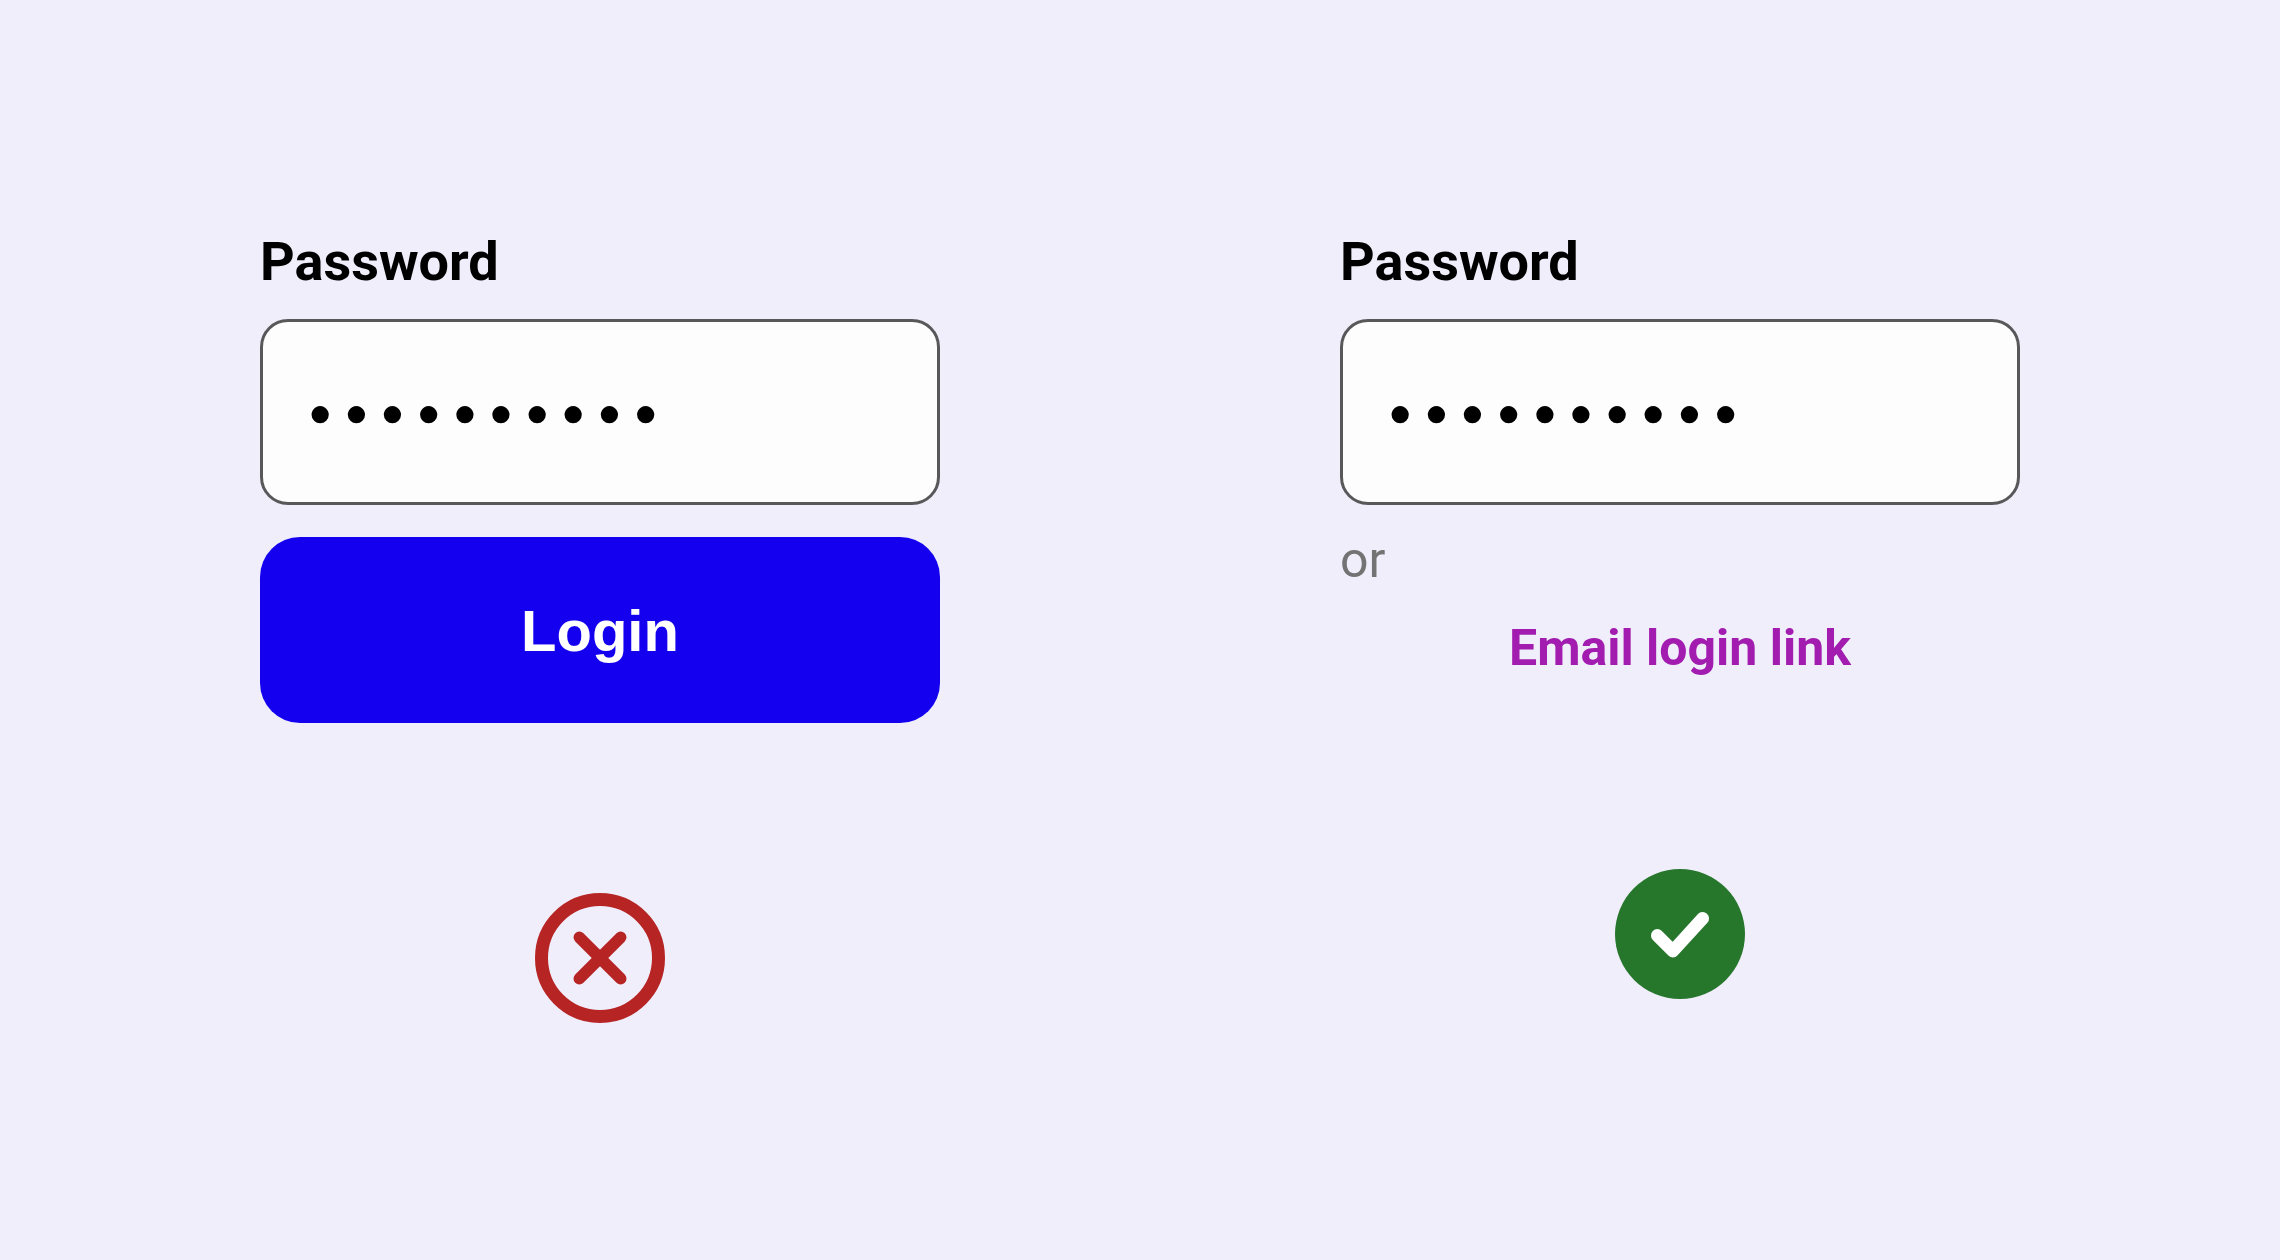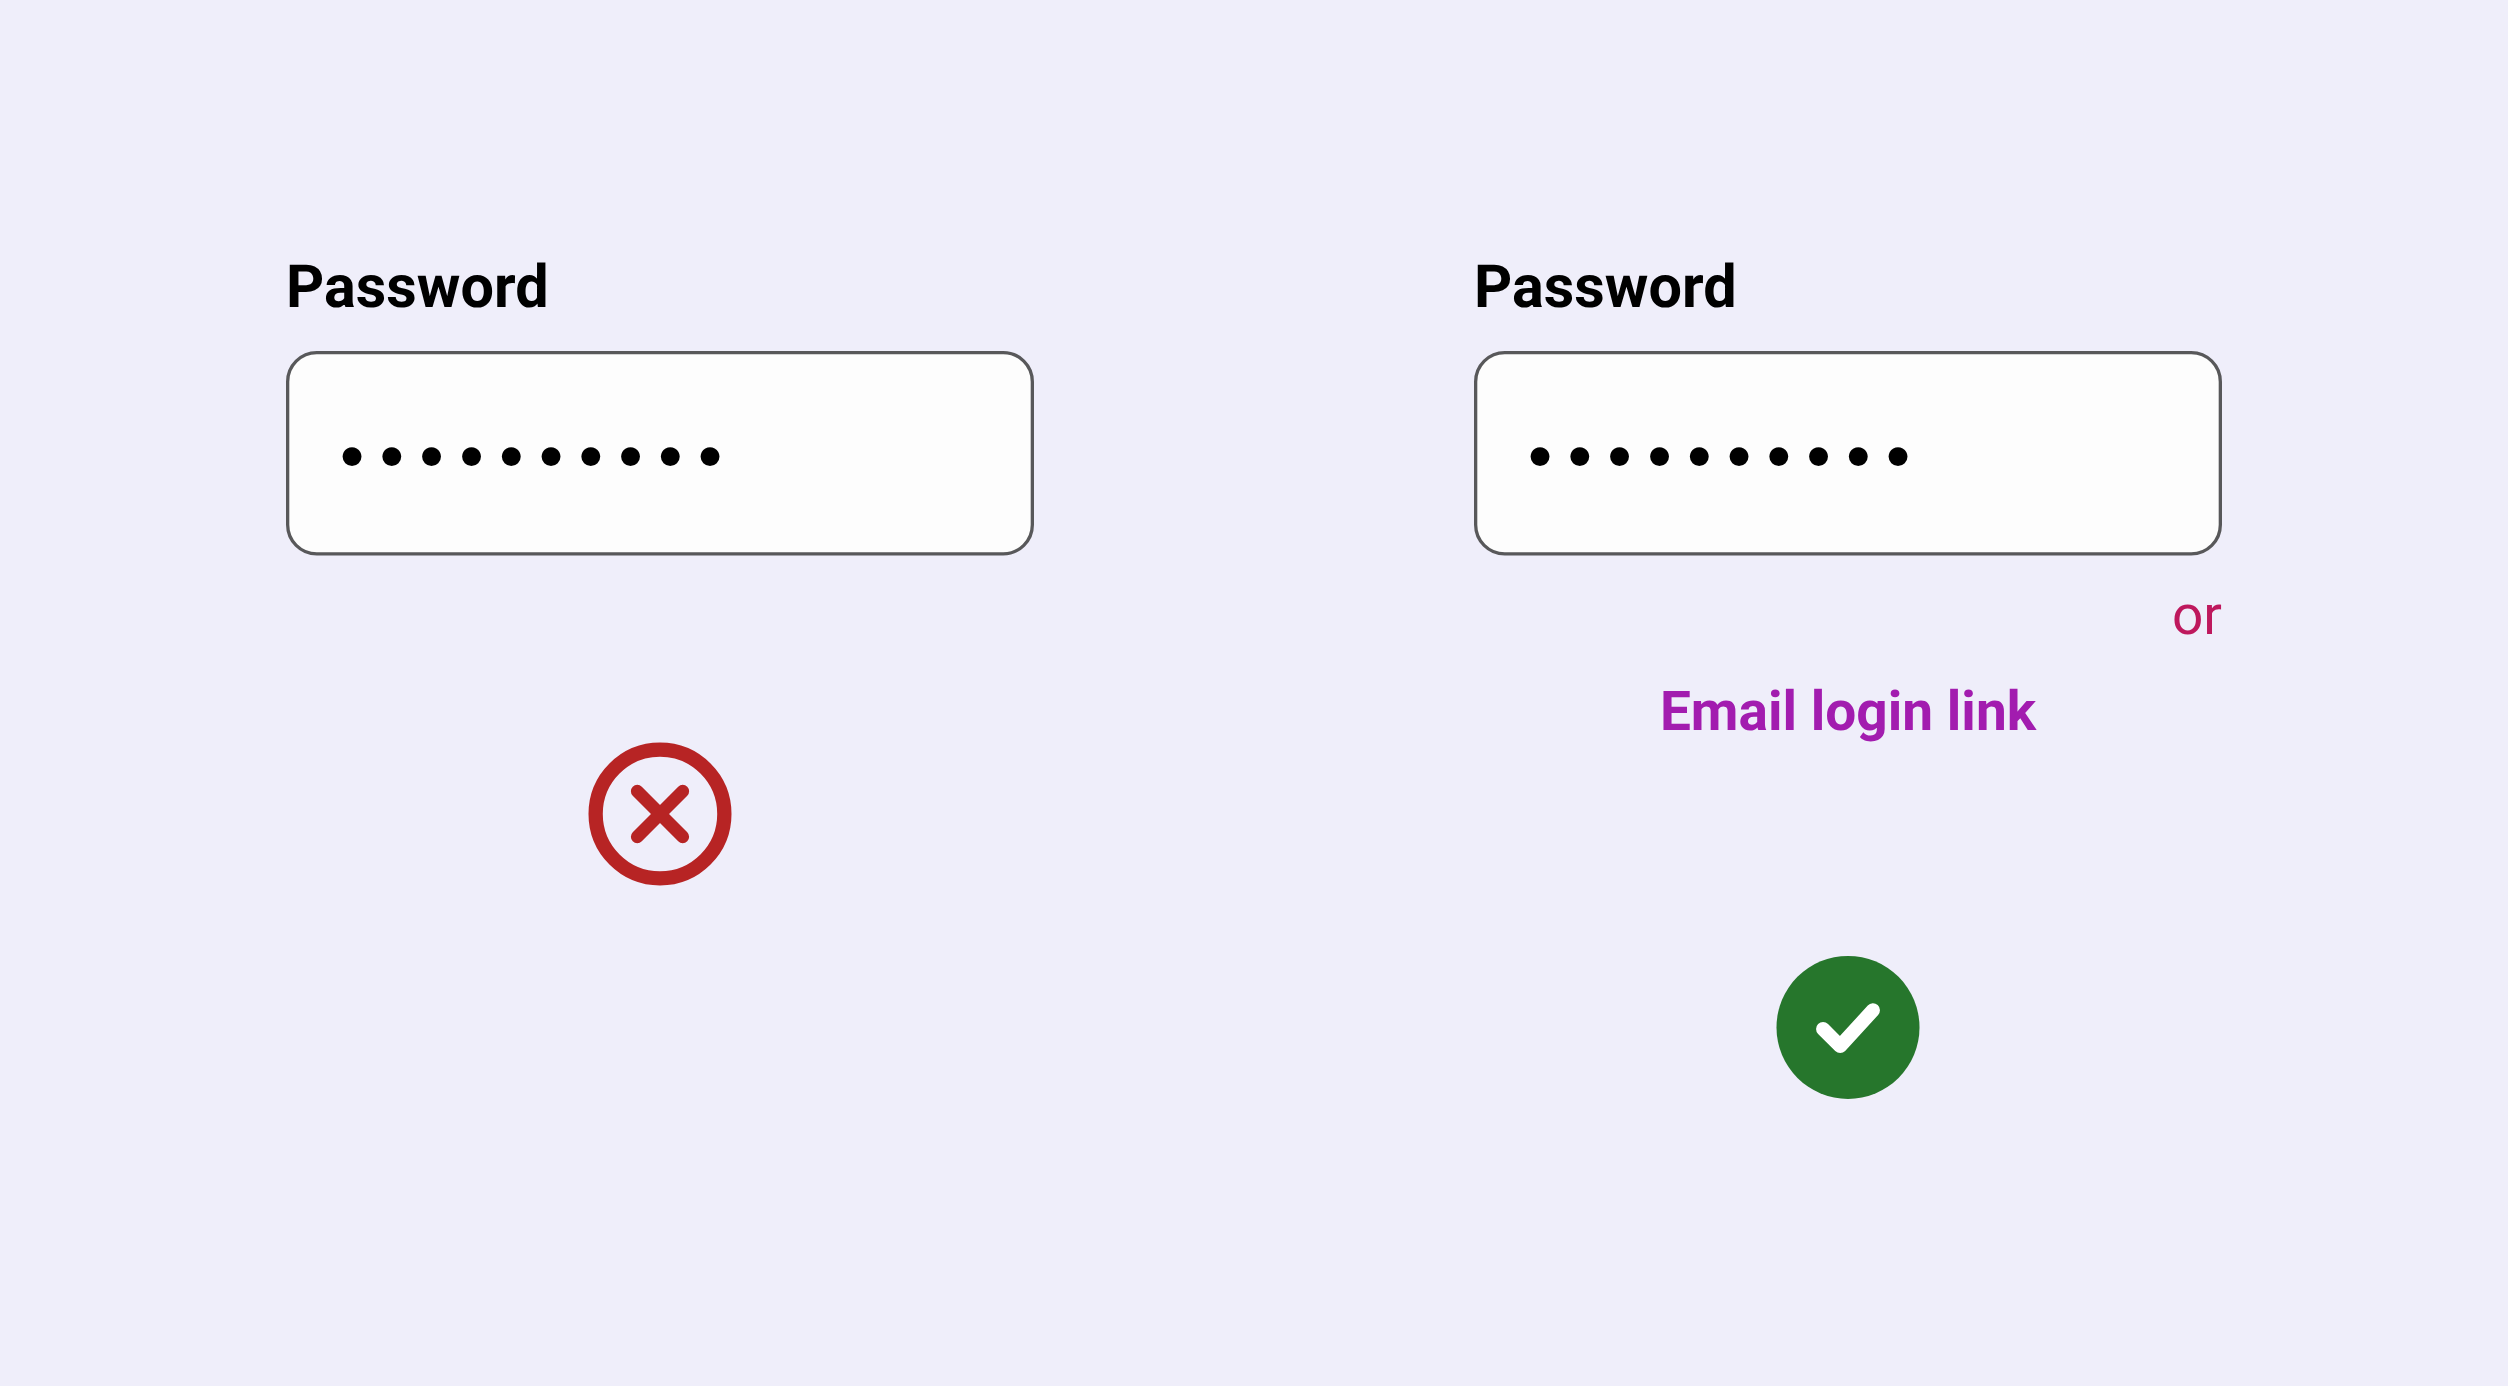--- a/index.html
+++ b/index.html
@@ -59,22 +59,22 @@
       font-size: 58px;
       font-weight: 600;
       cursor: pointer;
       display: flex;
       align-items: center;
       justify-content: center;
     }
     .or-text {
       margin-top: 26px;
       font-size: 50px;
-      color: #be185d;
-      text-align: right;
+      color: #737373;
+      text-align: left;
     }
     .email-link {
       margin-top: 30px;
       font-size: 50px;
       font-weight: 700;
       color: #a21caf;
       text-align: center;
       cursor: pointer;
       text-decoration: none;
     }
@@ -113,20 +113,21 @@
       margin-top: 192px;
     }
   </style>
 </head>
 <body>
 
 <div class="container">
   <div class="panel">
     <div class="label">Password</div>
     <div class="password-field">●●●●●●●●●●</div>
+    <button class="login-btn">Login</button>
     <div class="indicator">
       <div class="x-circle">
         <svg viewBox="0 0 24 24" fill="none" stroke="#b72424" stroke-width="4.5" stroke-linecap="round">
           <line x1="4" y1="4" x2="20" y2="20"></line>
           <line x1="20" y1="4" x2="4" y2="20"></line>
         </svg>
       </div>
     </div>
   </div>
 

